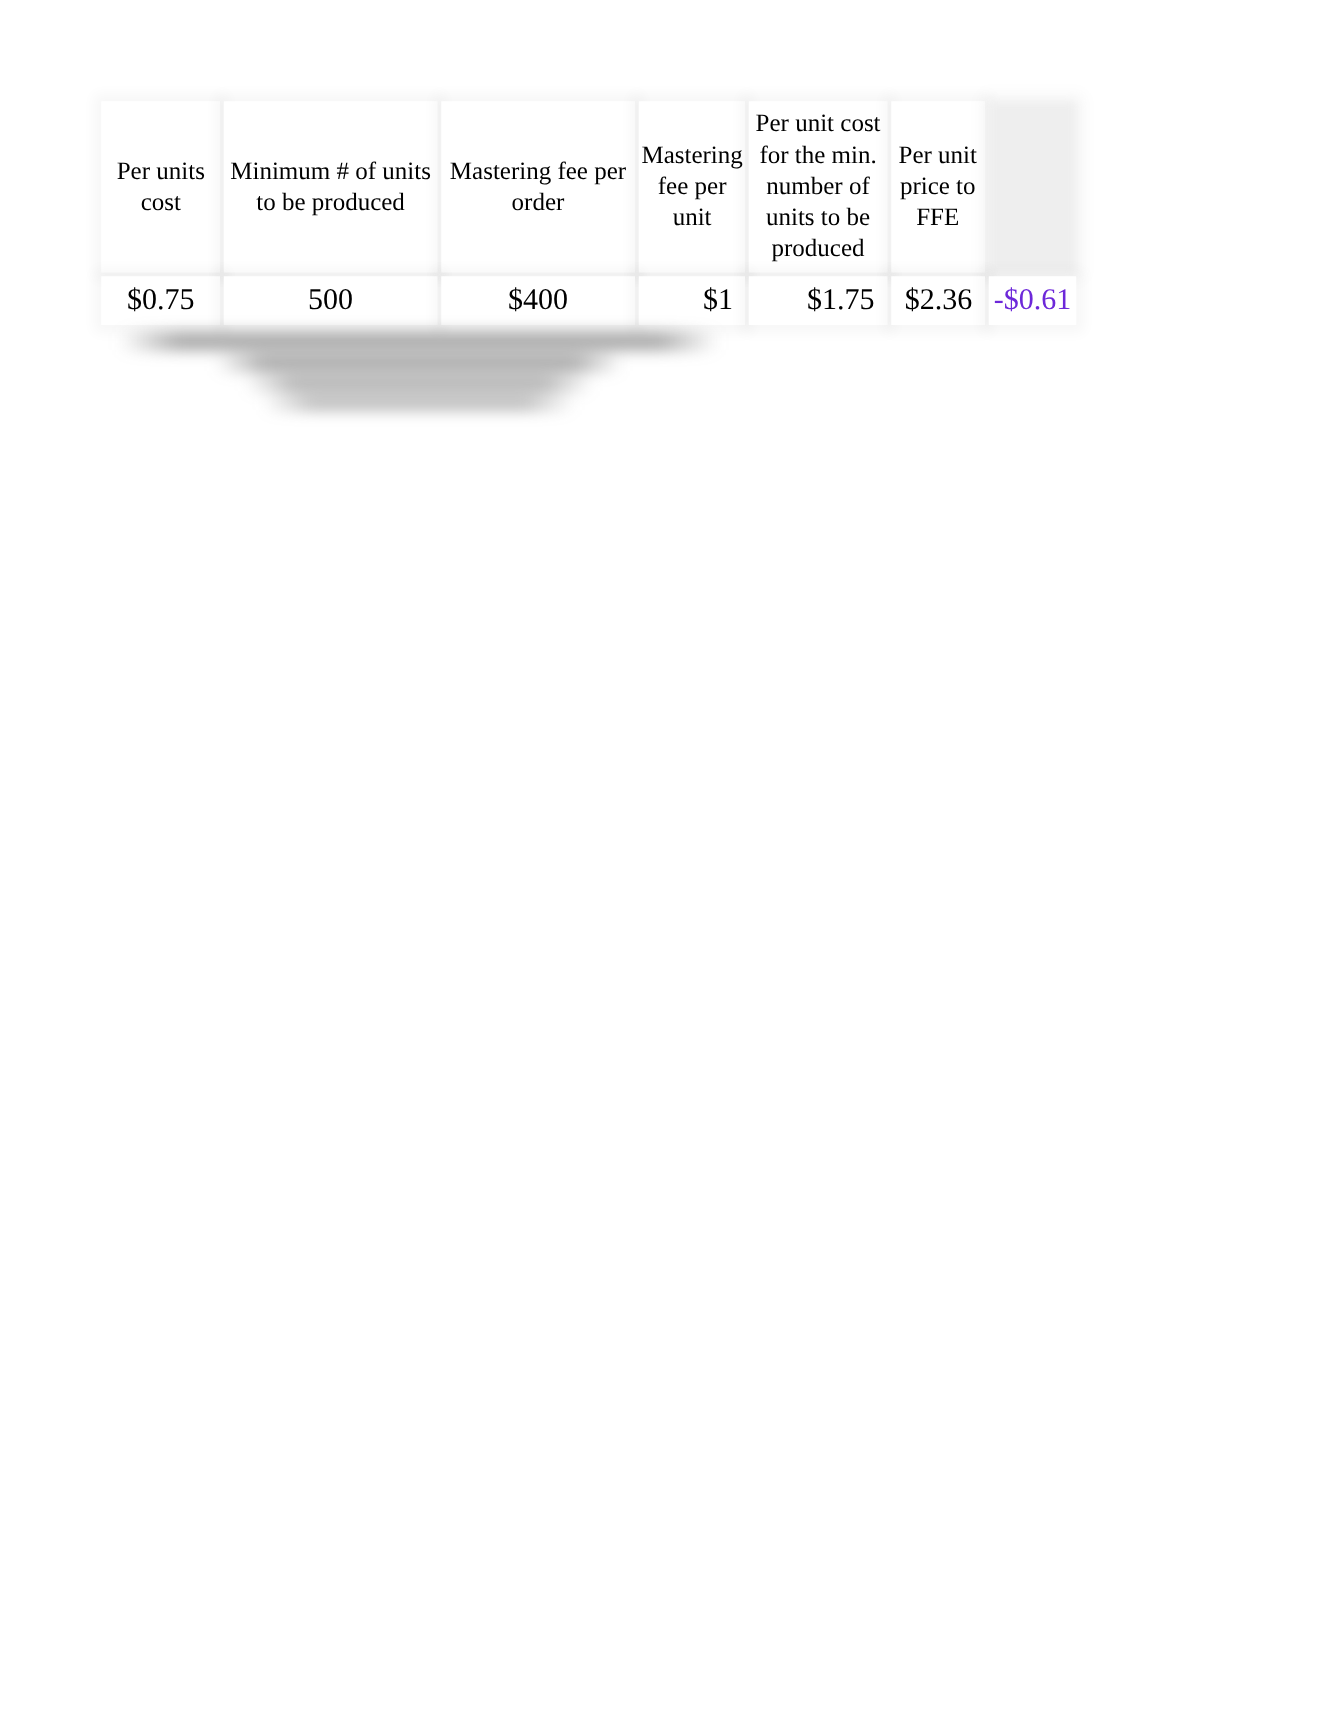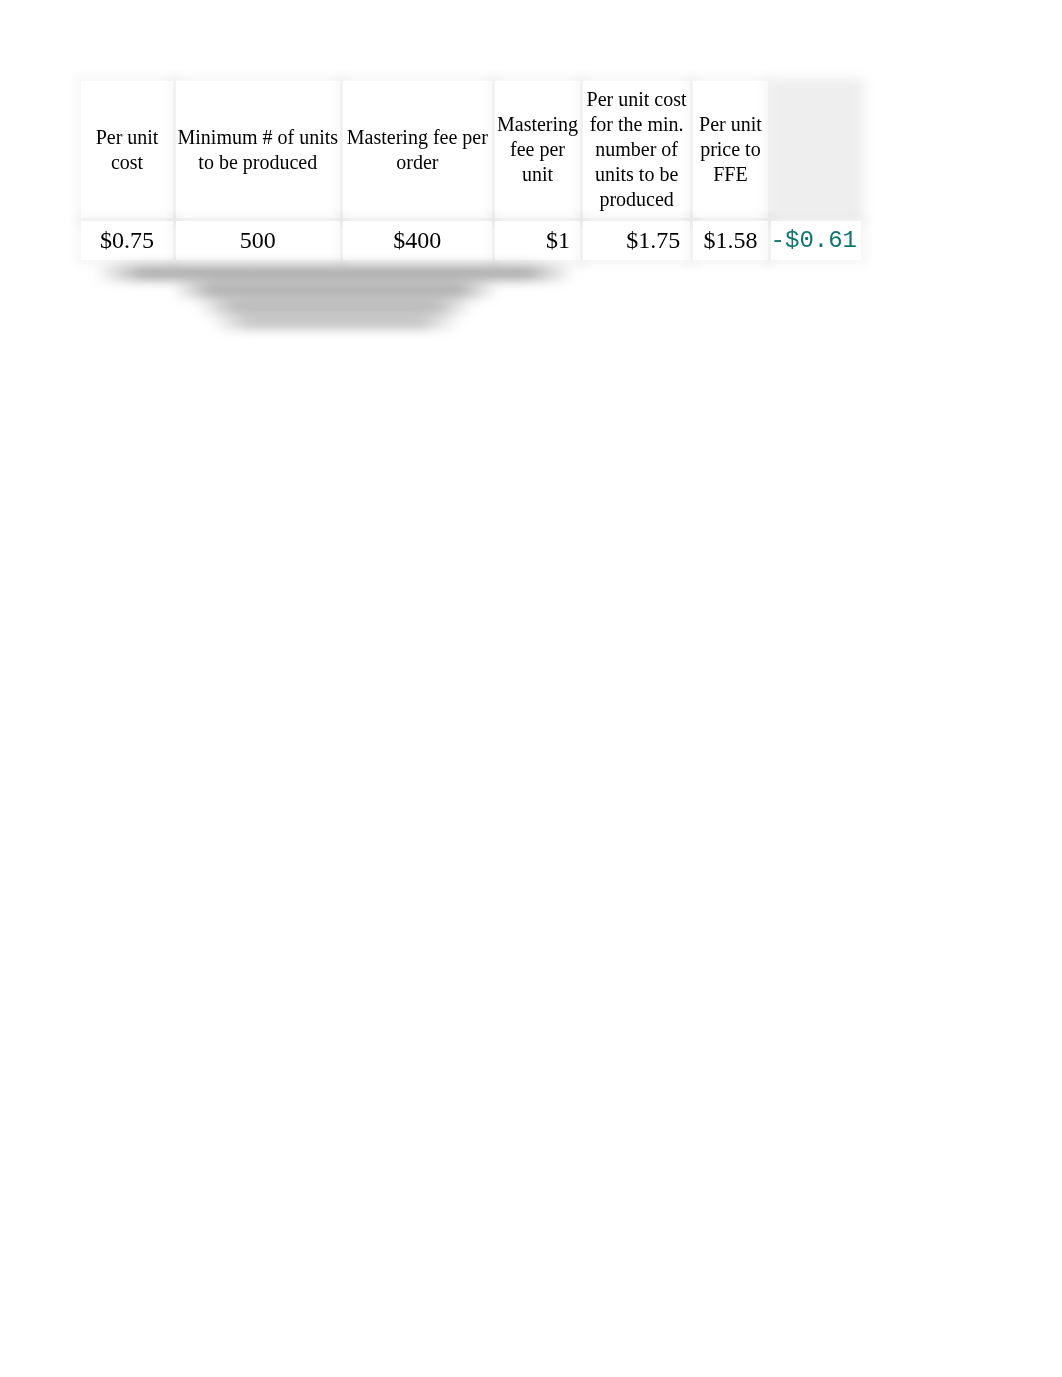--- a/index.html
+++ b/index.html
@@ -42,21 +42,21 @@
       font-size: 24px;
       height: 30px;
     }
     .col-1 { width: 95px; }
     .col-2 { width: 170px; }
     .col-3 { width: 155px; text-align: center; }
     .col-4 { width: 85px; }
     .col-5 { width: 110px; }
     .col-6 { width: 75px; text-align: center; }
     .col-7 { width: 70px; }
-    .neg { color: #0f766e; font-family: Liberation Mono, monospace; }
+    .neg { color: #6d28d9; }
     
     
     .blur-head {
       filter: blur(4px);
       background: #eeeeee;
       color: #9a9a9a;
       font-size: 16px;
     }
 
     
@@ -89,37 +89,37 @@
     .blur-block .line3 { width: 58%; height: 12px; background: linear-gradient(90deg, rgba(0,0,0,0) 0%, rgba(90,90,90,0.5) 14%, rgba(90,90,90,0.5) 86%, rgba(0,0,0,0) 100%); margin: 4px auto; border-radius: 3px;}
     .blur-block .line4 { width: 52%; height: 11px; background: linear-gradient(90deg, rgba(0,0,0,0) 0%, rgba(90,90,90,0.45) 16%, rgba(90,90,90,0.45) 84%, rgba(0,0,0,0) 100%); margin: 4px auto; border-radius: 3px;}
   </style>
 </head>
 <body>
 
 <div class="table-container">
   <table>
     <thead>
       <tr class="header-row">
-        <th class="col-1">Per unit cost</th>
+        <th class="col-1">Per units cost</th>
         <th class="col-2">Minimum # of units to be produced</th>
         <th class="col-3">Mastering fee per order</th>
         <th class="col-4">Mastering fee per unit</th>
         <th class="col-5">Per unit cost for the min. number of units to be produced</th>
         <th class="col-6">Per unit price to FFE</th>
         <th class="col-7 blur-head"></th>
       </tr>
     </thead>
     <tbody>
       <tr class="data-row">
         <td class="col-1">$0.75</td>
         <td class="col-2">500</td>
         <td class="col-3">$400</td>
         <td class="col-4 right">$1</td>
         <td class="col-5 right">$1.75</td>
-        <td class="col-6 right">$1.58</td>
+        <td class="col-6 right">$2.36</td>
         <td class="col-7 right-tight neg">-$0.61</td>
       </tr>
     </tbody>
   </table>
 </div>
 
 <div class="blur-block">
   <div class="line1"></div>
   <div class="line2"></div>
   <div class="line3"></div>

